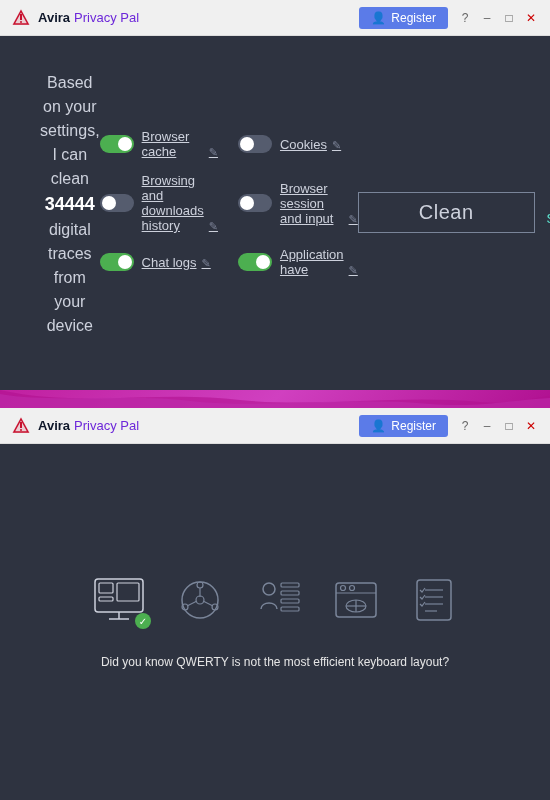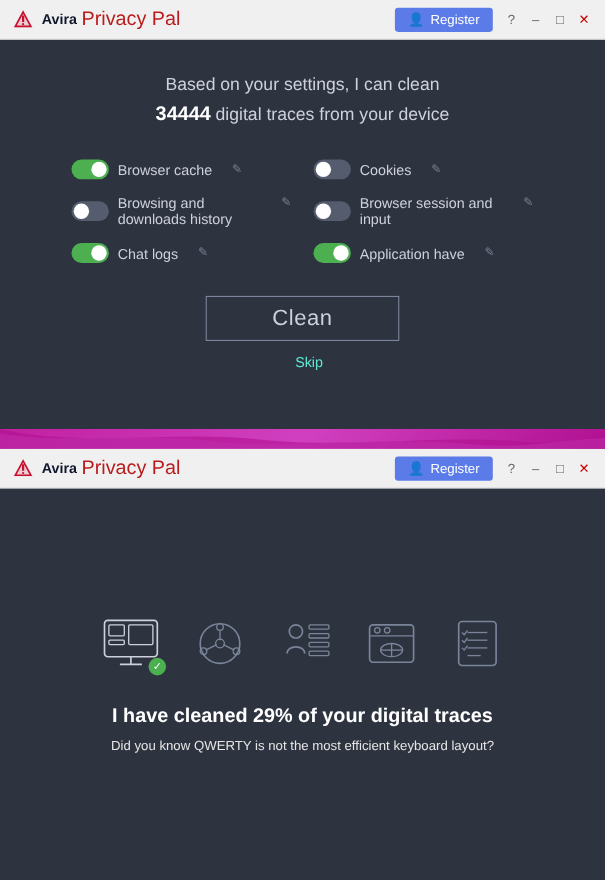--- a/index.html
+++ b/index.html
@@ -31,22 +31,22 @@
     }
 
     .app-name {
       font-size: 13px;
       font-weight: 600;
       color: #0f172a;
       margin-right: 4px;
     }
 
     .app-subtitle {
-      font-size: 18px;
-      color: #b91c1c;
+      font-size: 13px;
+      color: #6d28d9;
     }
 
     .titlebar-spacer { flex: 1; }
 
     .register-btn {
       background: #5b7be8;
       color: white;
       border: none;
       border-radius: 3px;
       padding: 4px 12px;
@@ -75,21 +75,21 @@
       cursor: pointer;
       border: none;
       background: none;
     }
 
     .win-btn.close { color: #c00; }
 
     .window-content-top {
       flex: 1;
       display: flex;
-      flex-direction: column;
+      flex-direction: row;
       align-items: center;
       padding: 30px 40px 20px;
     }
 
     .headline {
       text-align: center;
       color: #cdd1dc;
       font-size: 16px;
       line-height: 1.5;
       margin-bottom: 28px;
@@ -137,22 +137,23 @@
       top: 2px;
     }
 
     .toggle.on::after { right: 2px; }
     .toggle.off::after { left: 2px; }
 
     .option-label {
       color: #cdd1dc;
       font-size: 13px;
       display: flex;
-      align-items: flex-start;
-      gap: 18px;
+      align-items: flex-end;
+      gap: 5px;
+      text-decoration: underline;
     }
 
     .edit-icon {
       color: #7a8195;
       font-size: 11px;
       cursor: pointer;
     }
 
     .clean-btn {
       background: transparent;
@@ -444,16 +445,15 @@
           <line x1="16" y1="29" x2="34" y2="29" stroke="#7a8599" stroke-width="1.2"></line>
           <line x1="16" y1="36" x2="28" y2="36" stroke="#7a8599" stroke-width="1.2"></line>
           <rect x="12" y="12" width="0" height="0"></rect>
           <polyline points="11,15 13,17 16,13" stroke="#7a8599" stroke-width="1.2" fill="none"></polyline>
           <polyline points="11,22 13,24 16,20" stroke="#7a8599" stroke-width="1.2" fill="none"></polyline>
           <polyline points="11,29 13,31 16,27" stroke="#7a8599" stroke-width="1.2" fill="none"></polyline>
         </svg>
       </div>
     </div>
 
-    <div class="cleaned-headline">I have cleaned 29% of your digital traces</div>
     <div class="cleaned-subtext">Did you know QWERTY is not the most efficient keyboard layout?</div>
   </div>
 </div>
 
 </body></html>

